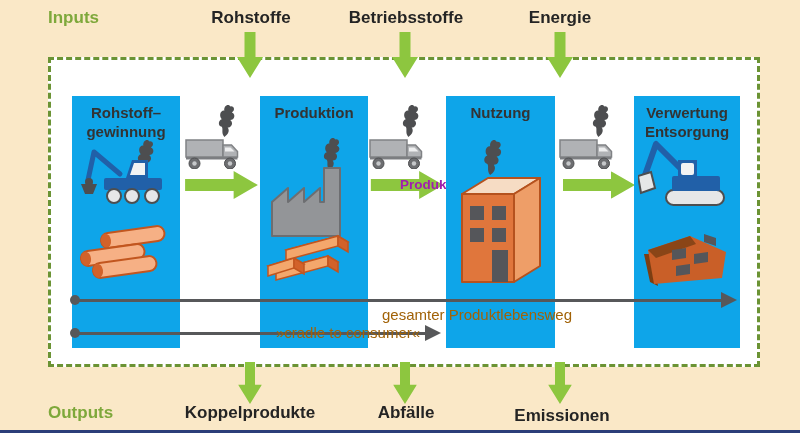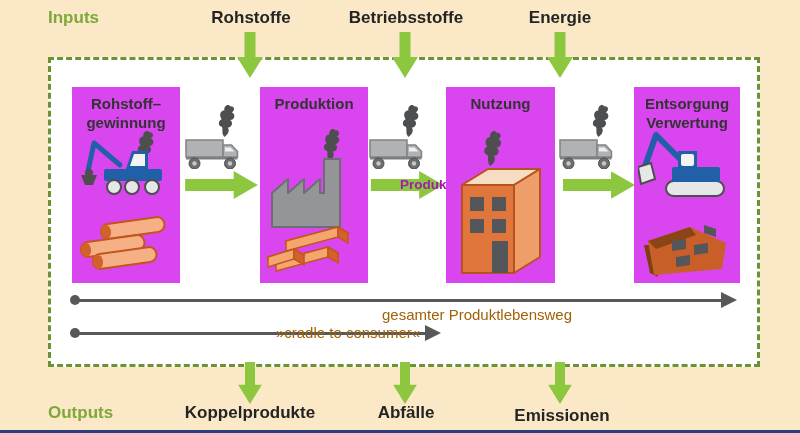--- a/index.html
+++ b/index.html
@@ -14,21 +14,21 @@
     white-space:nowrap;transform:translateX(-50%);
   }
   .lbl-left{transform:none;}
   .lbl-green{color:#7EA83B;}
   .panel{
     position:absolute;left:48px;top:57px;width:712px;height:310px;
     background:#FFFFFF;border:3px dashed #6B9334;box-sizing:border-box;
   }
   .panel-inner{position:absolute;left:0;top:0;right:0;bottom:0;}
   .stage{
-    position:absolute;top:27px;width:108px;height:196px;background:#d946ef;
+    position:absolute;top:36px;width:108px;height:252px;background:#0ea5e9;
   }
   .stage-title{
     padding-top:8px;text-align:center;font-weight:bold;font-size:15px;
     line-height:1.25;color:#333333;
   }
   .stage-icon{position:absolute;left:4px;top:42px;}
   .flow-label{
     position:absolute;height:26px;line-height:25px;color:#a21caf;
     font-weight:bold;font-size:13.5px;padding-left:5px;box-sizing:border-box;margin-left:27px;
   }
@@ -200,22 +200,22 @@
 
       <svg class="abs" style="left:508px;top:43px" width="56" height="66">
           <use href="#sym-truck-smoke"></use>
         </svg>
       <svg class="abs" style="left:512px;top:111px" width="72" height="28" viewBox="0 0 78 30">
           <use href="#sym-right-arrow"></use>
         </svg>
 
       <div class="stage" style="left:583px;width:106px">
         <div class="stage-title">
+          <div>Verwertung</div>
           <div>Entsorgung</div>
-          <div>Verwertung</div>
         </div>
         <svg class="stage-icon" width="100" height="148" viewBox="0 0 100 148">
           <g transform="translate(0,4)">
             <polyline points="42,26 18,2 6,36" fill="none" stroke="#2160A8" stroke-width="6" stroke-linejoin="round" stroke-linecap="round"></polyline>
             <polygon points="0,34 13,30 17,46 3,51" fill="#E6E7E8" stroke="#4D4E50" stroke-width="2"></polygon>
             <rect x="28" y="48" width="58" height="15" rx="7.5" fill="#E6E7E8" stroke="#4D4E50" stroke-width="2"></rect>
             <rect x="34" y="34" width="48" height="15" rx="2" fill="#2160A8"></rect>
             <rect x="40" y="18" width="19" height="18" fill="#2160A8"></rect>
             <rect x="43" y="21" width="13" height="12" rx="2" fill="#F2F3F3"></rect>
           </g>

